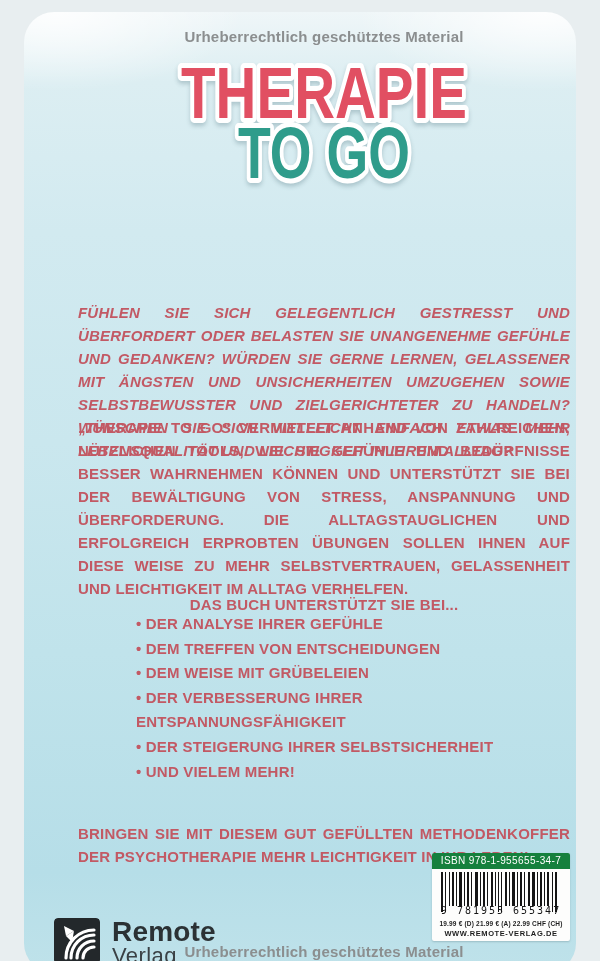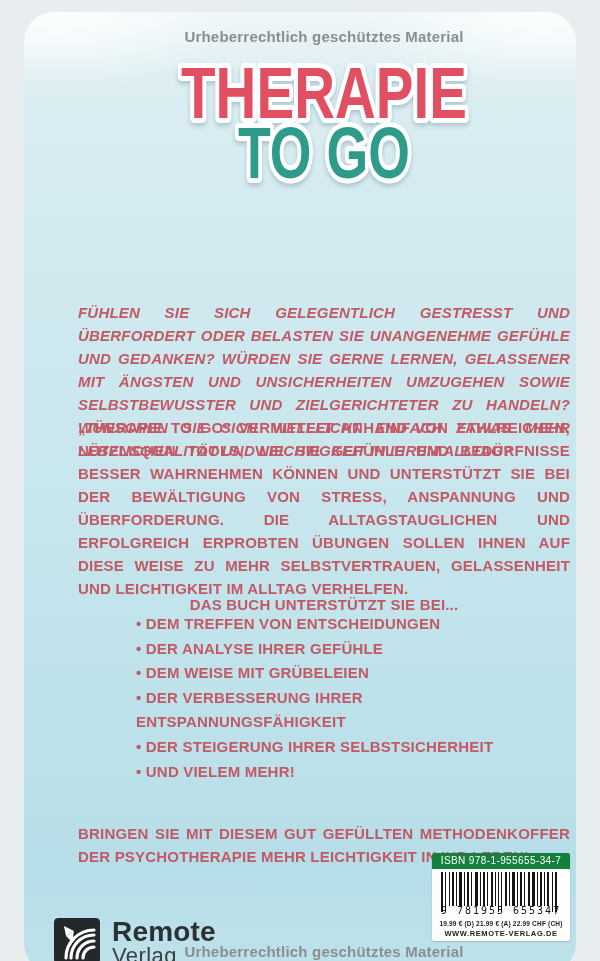--- a/index.html
+++ b/index.html
@@ -95,22 +95,22 @@
   </svg>
 
 
   <div class="bodytext p2">FÜHLEN SIE SICH GELEGENTLICH GESTRESST UND ÜBERFORDERT ODER BELASTEN SIE UNANGENEHME GEFÜHLE UND GEDANKEN? WÜRDEN SIE GERNE LERNEN, GELASSENER MIT ÄNGSTEN UND UNSICHERHEITEN UMZUGEHEN SOWIE SELBSTBEWUSSTER UND ZIELGERICHTETER ZU HANDELN? WÜNSCHEN SIE SICH VIELLEICHT EINFACH ETWAS MEHR LEBENSQUALITÄT UND LEICHTIGKEIT IN IHREM ALLTAG?</div>
 
   <div class="bodytext p3">„THERAPIE TO GO“ VERMITTELT ANHAND VON ZAHLREICHEN, NÜTZLICHEN TOOLS, WIE SIE GEFÜHLE UND BEDÜRFNISSE BESSER WAHRNEHMEN KÖNNEN UND UNTERSTÜTZT SIE BEI DER BEWÄLTIGUNG VON STRESS, ANSPANNUNG UND ÜBERFORDERUNG. DIE ALLTAGSTAUGLICHEN UND ERFOLGREICH ERPROBTEN ÜBUNGEN SOLLEN IHNEN AUF DIESE WEISE ZU MEHR SELBSTVERTRAUEN, GELASSENHEIT UND LEICHTIGKEIT IM ALLTAG VERHELFEN.</div>
 
   <div class="bodytext intro">DAS BUCH UNTERSTÜTZT SIE BEI...</div>
 
   <ul class="benefits">
+    <li>DER ANALYSE IHRER GEFÜHLE</li>
     <li>DEM TREFFEN VON ENTSCHEIDUNGEN</li>
-    <li>DER ANALYSE IHRER GEFÜHLE</li>
     <li>DEM WEISE MIT GRÜBELEIEN</li>
     <li>DER VERBESSERUNG IHRER ENTSPANNUNGSFÄHIGKEIT</li>
     <li>DER STEIGERUNG IHRER SELBSTSICHERHEIT</li>
     <li>UND VIELEM MEHR!</li>
   </ul>
 
   <div class="bodytext closing">BRINGEN SIE MIT DIESEM GUT GEFÜLLTEN METHODENKOFFER DER PSYCHOTHERAPIE MEHR LEICHTIGKEIT IN IHR LEBEN!</div>
 
   <div class="publisher">
     <svg class="logo-box" width="46" height="46" viewBox="0 0 46 46">

